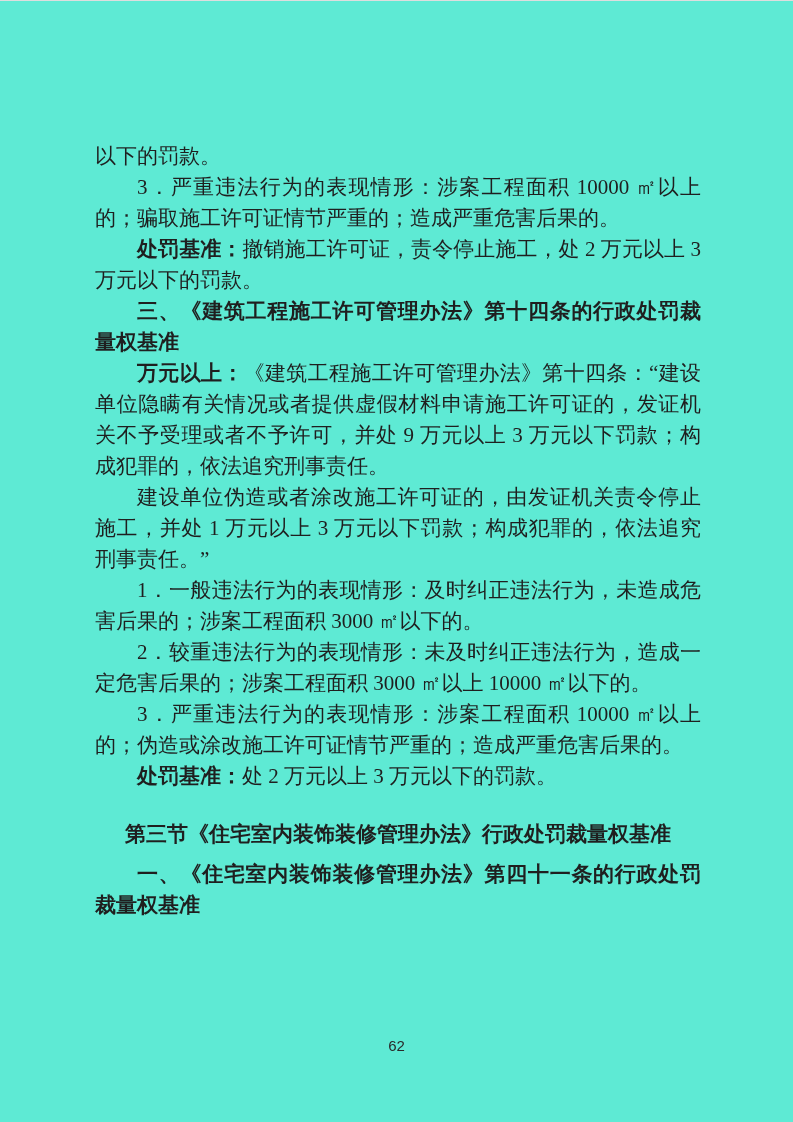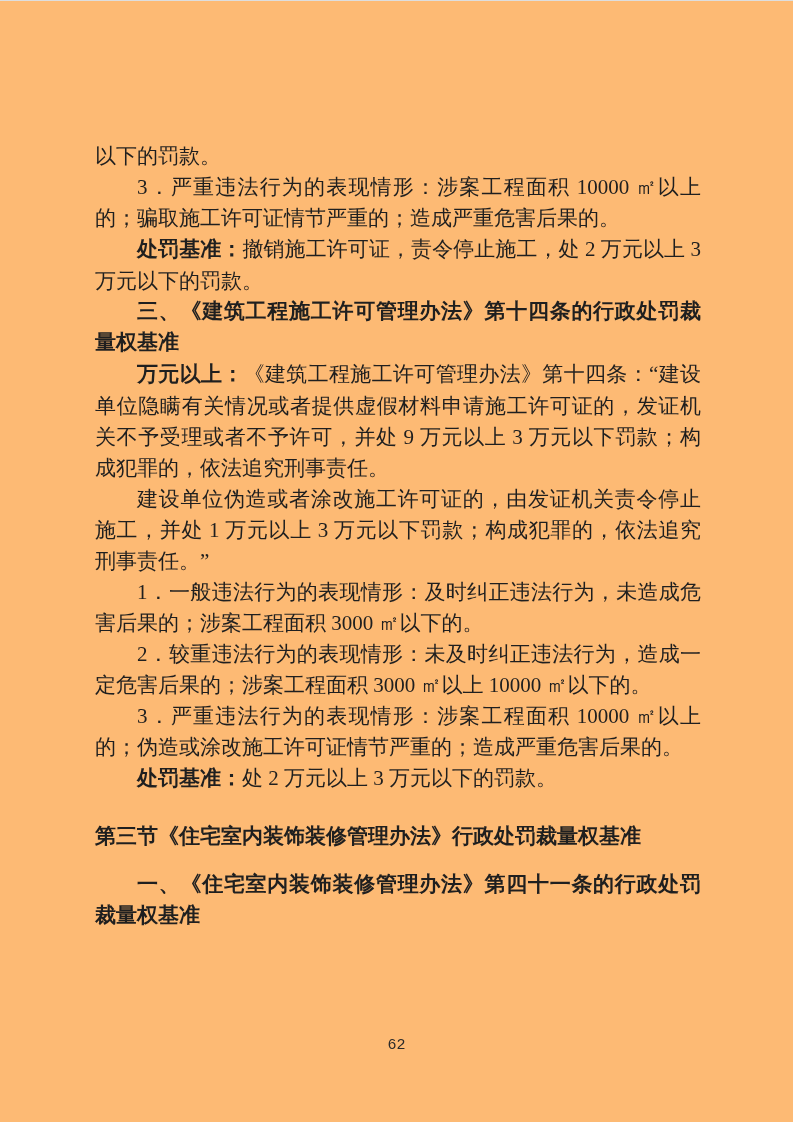--- a/index.html
+++ b/index.html
@@ -4,21 +4,21 @@
 <style>
   html, body {
     margin: 0;
     padding: 0;
     background: #ffffff;
   }
   .page {
     position: relative;
     width: 793px;
     height: 1122px;
-    background: #fdba74;
+    background: #5eead4;
     overflow: hidden;
     font-family: "Liberation Serif", "DejaVu Serif", serif;
     color: #1f1f1f;
     border-top: 1px solid #dedede;
     box-sizing: border-box;
   }
   .content {
     position: absolute;
     left: 95px;
     width: 606px;
@@ -28,40 +28,41 @@
     text-align: justify;
   }
   .para {
     margin: 0;
     padding: 0;
   }
   .indent {
     text-indent: 2em;
   }
   .hei {
-    font-family: Liberation Mono, monospace;
+    font-family: Liberation Serif, serif;
     font-weight: 700;
   }
   .section-heading {
     text-indent: 0;
+    text-align: center;
     margin-top: 27px;
   }
   .sub-heading {
-    margin-top: 17px;
+    margin-top: 9px;
   }
   .page-number {
     position: absolute;
     left: 0;
     right: 0;
     top: 1036px;
     text-align: center;
     font-size: 15px;
     line-height: 18px;
     color: #2a2a2a;
-    font-family: Liberation Mono, monospace;
+    font-family: Liberation Sans, sans-serif;
   }
 </style>
 </head>
 <body>
 
 <div class="page">
   <div class="content">
 
     <p class="para">以下的罚款。</p>
 

